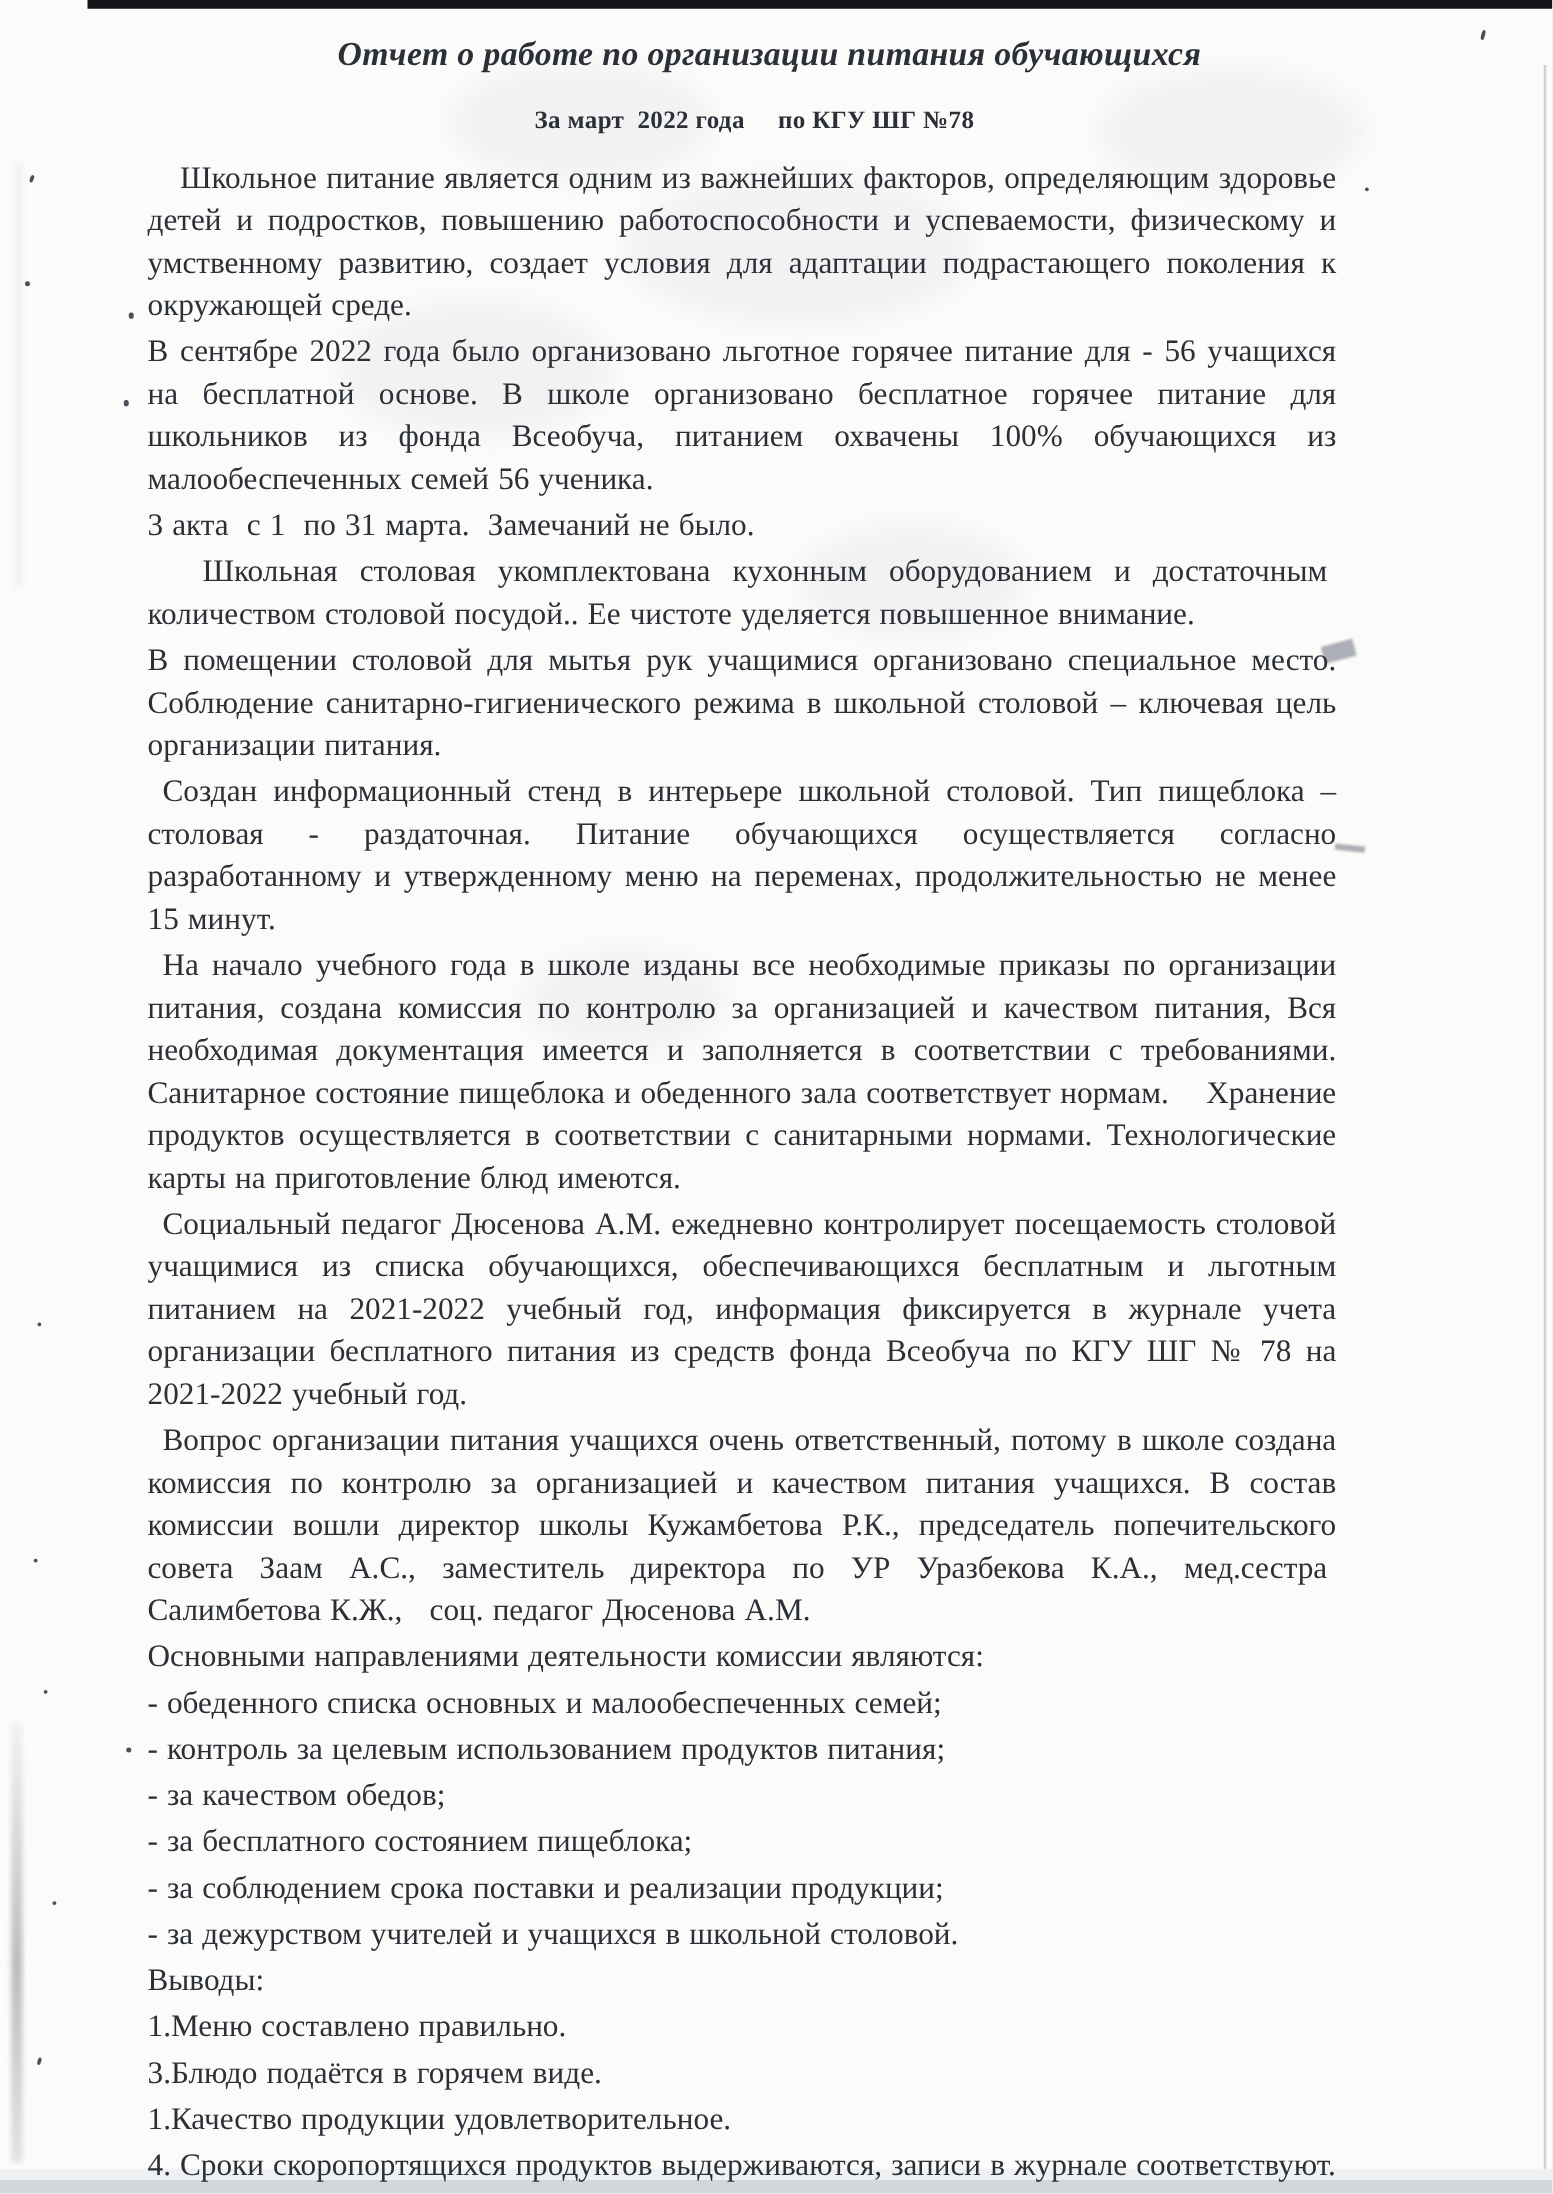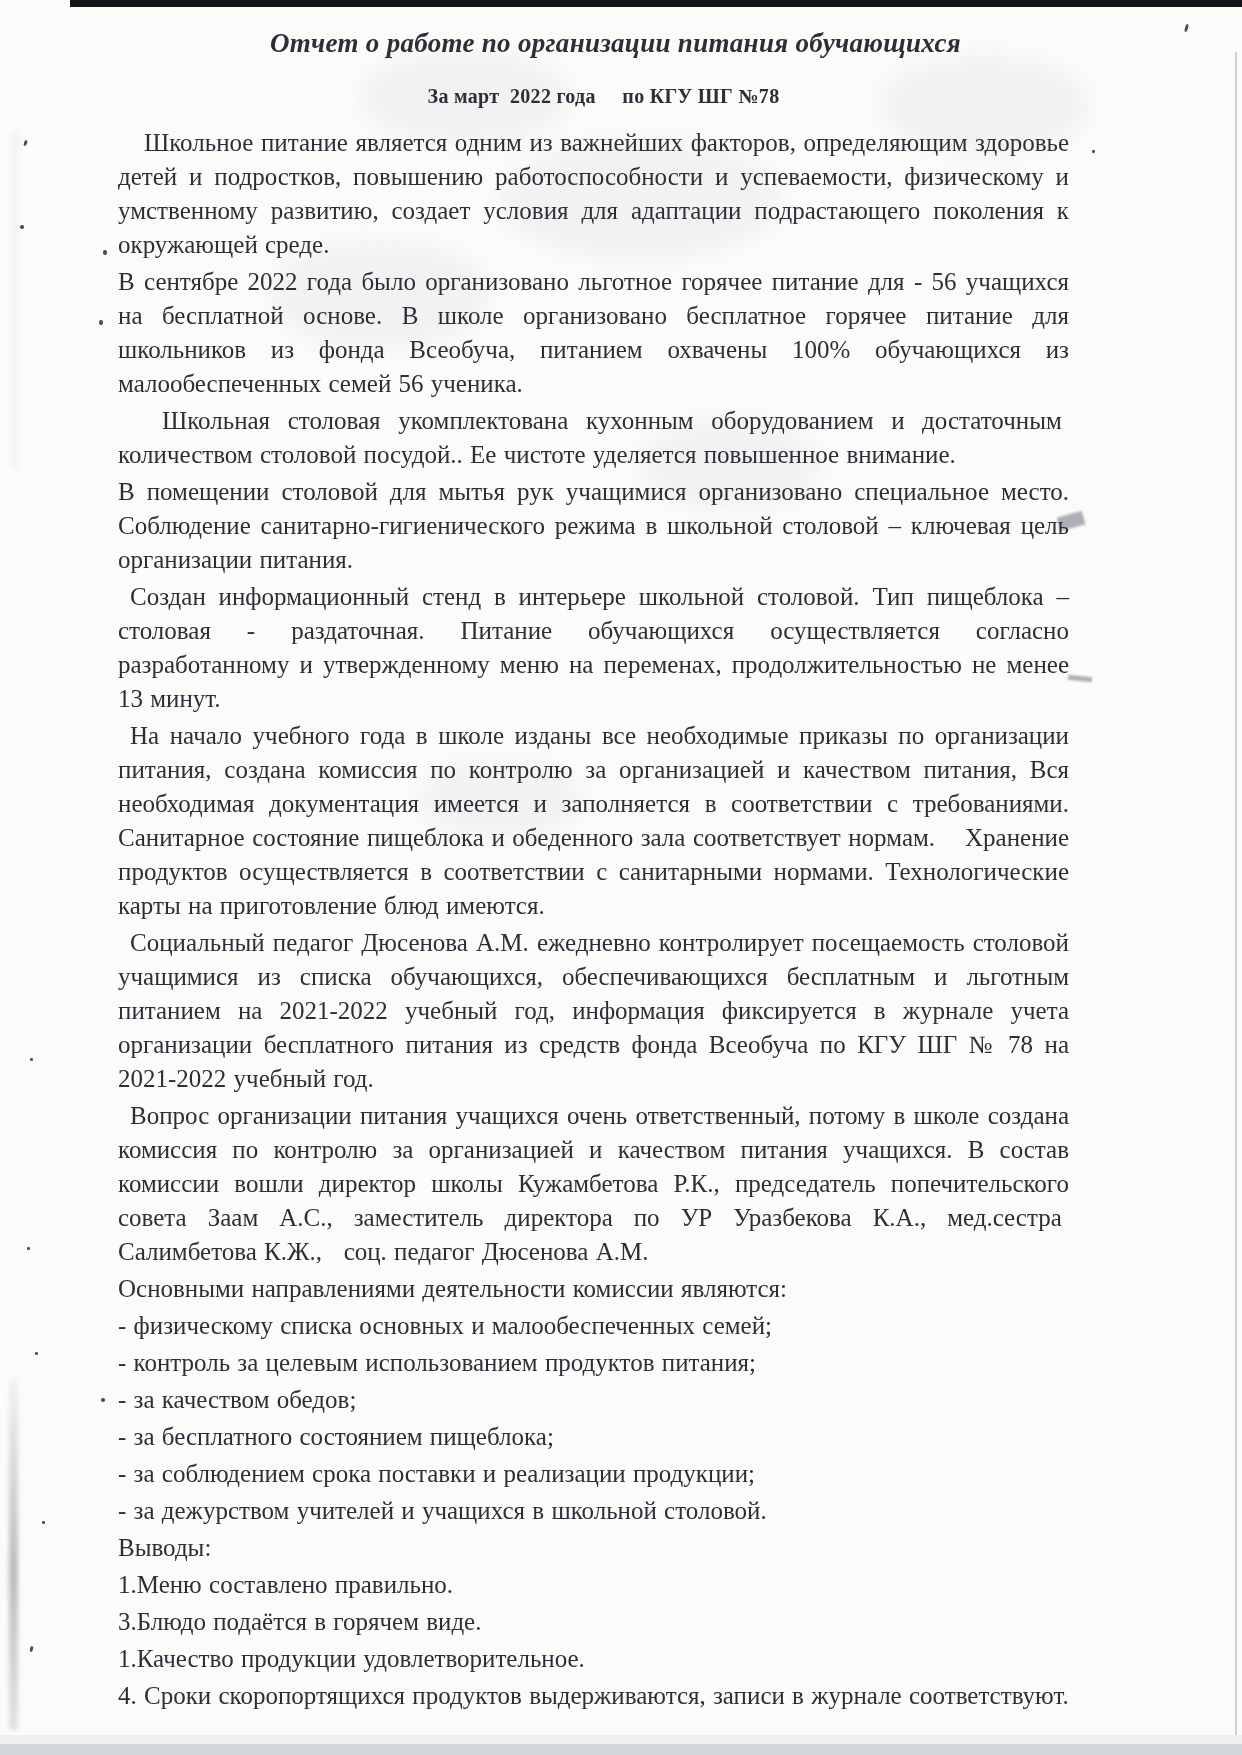--- a/index.html
+++ b/index.html
@@ -77,28 +77,29 @@
   <div class="artifact speck" style="left:1185px;top:24px;width:3px;height:8px;transform:rotate(15deg);"></div>
   <div class="artifact speck" style="left:1092px;top:150px;width:3px;height:3px;"></div>
 
   <div class="content">
     <div class="doc-title">Отчет о работе по организации питания обучающихся</div>
     <div class="doc-subtitle">За март&nbsp; 2022 года&nbsp;&nbsp;&nbsp;&nbsp; по КГУ ШГ №78</div>
 
     <div class="body-text">
       <p class="just ind1">Школьное питание является одним из важнейших факторов, определяющим здоровье детей и подростков, повышению работоспособности и успеваемости, физическому и умственному развитию, создает условия для адаптации подрастающего поколения к окружающей среде.</p>
       <p class="just">В сентябре 2022 года было организовано льготное горячее питание для - 56 учащихся на бесплатной основе. В школе организовано бесплатное горячее питание для школьников из фонда Всеобуча, питанием охвачены 100% обучающихся из малообеспеченных семей 56 ученика.</p>
+      <p>3 акта&nbsp; с 1&nbsp; по 31 марта.&nbsp; Замечаний не было.</p>
       <p class="just ind2">Школьная столовая укомплектована кухонным оборудованием и достаточным&nbsp; количеством столовой посудой.. Ее чистоте уделяется повышенное внимание.</p>
       <p class="just">В помещении столовой для мытья рук учащимися организовано специальное место. Соблюдение санитарно-гигиенического режима в школьной столовой – ключевая цель организации питания.</p>
-      <p class="just ind-sm">Создан информационный стенд в интерьере школьной столовой. Тип пищеблока – столовая - раздаточная. Питание обучающихся осуществляется согласно разработанному и утвержденному меню на переменах, продолжительностью не менее 13 минут.</p>
+      <p class="just ind-sm">Создан информационный стенд в интерьере школьной столовой. Тип пищеблока – столовая - раздаточная. Питание обучающихся осуществляется согласно разработанному и утвержденному меню на переменах, продолжительностью не менее 15 минут.</p>
       <p class="just ind-sm">На начало учебного года в школе изданы все необходимые приказы по организации питания, создана комиссия по контролю за организацией и качеством питания, Вся необходимая документация имеется и заполняется в соответствии с требованиями. Санитарное состояние пищеблока и обеденного зала соответствует нормам.&nbsp;&nbsp;&nbsp; Хранение продуктов осуществляется в соответствии с санитарными нормами. Технологические карты на приготовление блюд имеются.</p>
       <p class="just ind-sm">Социальный педагог Дюсенова А.М. ежедневно контролирует посещаемость столовой учащимися из списка обучающихся, обеспечивающихся бесплатным и льготным питанием на 2021-2022 учебный год, информация фиксируется в журнале учета организации бесплатного питания из средств фонда Всеобуча по КГУ ШГ № 78 на 2021-2022 учебный год.</p>
       <p class="just ind-sm">Вопрос организации питания учащихся очень ответственный, потому в школе создана комиссия по контролю за организацией и качеством питания учащихся. В состав комиссии вошли директор школы Кужамбетова Р.К., председатель попечительского совета Заам А.С., заместитель директора по УР Уразбекова К.А., мед.сестра&nbsp; Салимбетова К.Ж.,&nbsp;&nbsp; соц. педагог Дюсенова А.М.</p>
       <p>Основными направлениями деятельности комиссии являются:</p>
-      <p>- физическому списка основных и малообеспеченных семей;</p>
+      <p>- обеденного списка основных и малообеспеченных семей;</p>
       <p>- контроль за целевым использованием продуктов питания;</p>
       <p>- за качеством обедов;</p>
       <p>- за бесплатного состоянием пищеблока;</p>
       <p>- за соблюдением срока поставки и реализации продукции;</p>
       <p>- за дежурством учителей и учащихся в школьной столовой.</p>
       <p>Выводы:</p>
       <p>1.Меню составлено правильно.</p>
       <p>3.Блюдо подаётся в горячем виде.</p>
       <p>1.Качество продукции удовлетворительное.</p>
       <p>4. Сроки скоропортящихся продуктов выдерживаются, записи в журнале соответствуют.</p>

